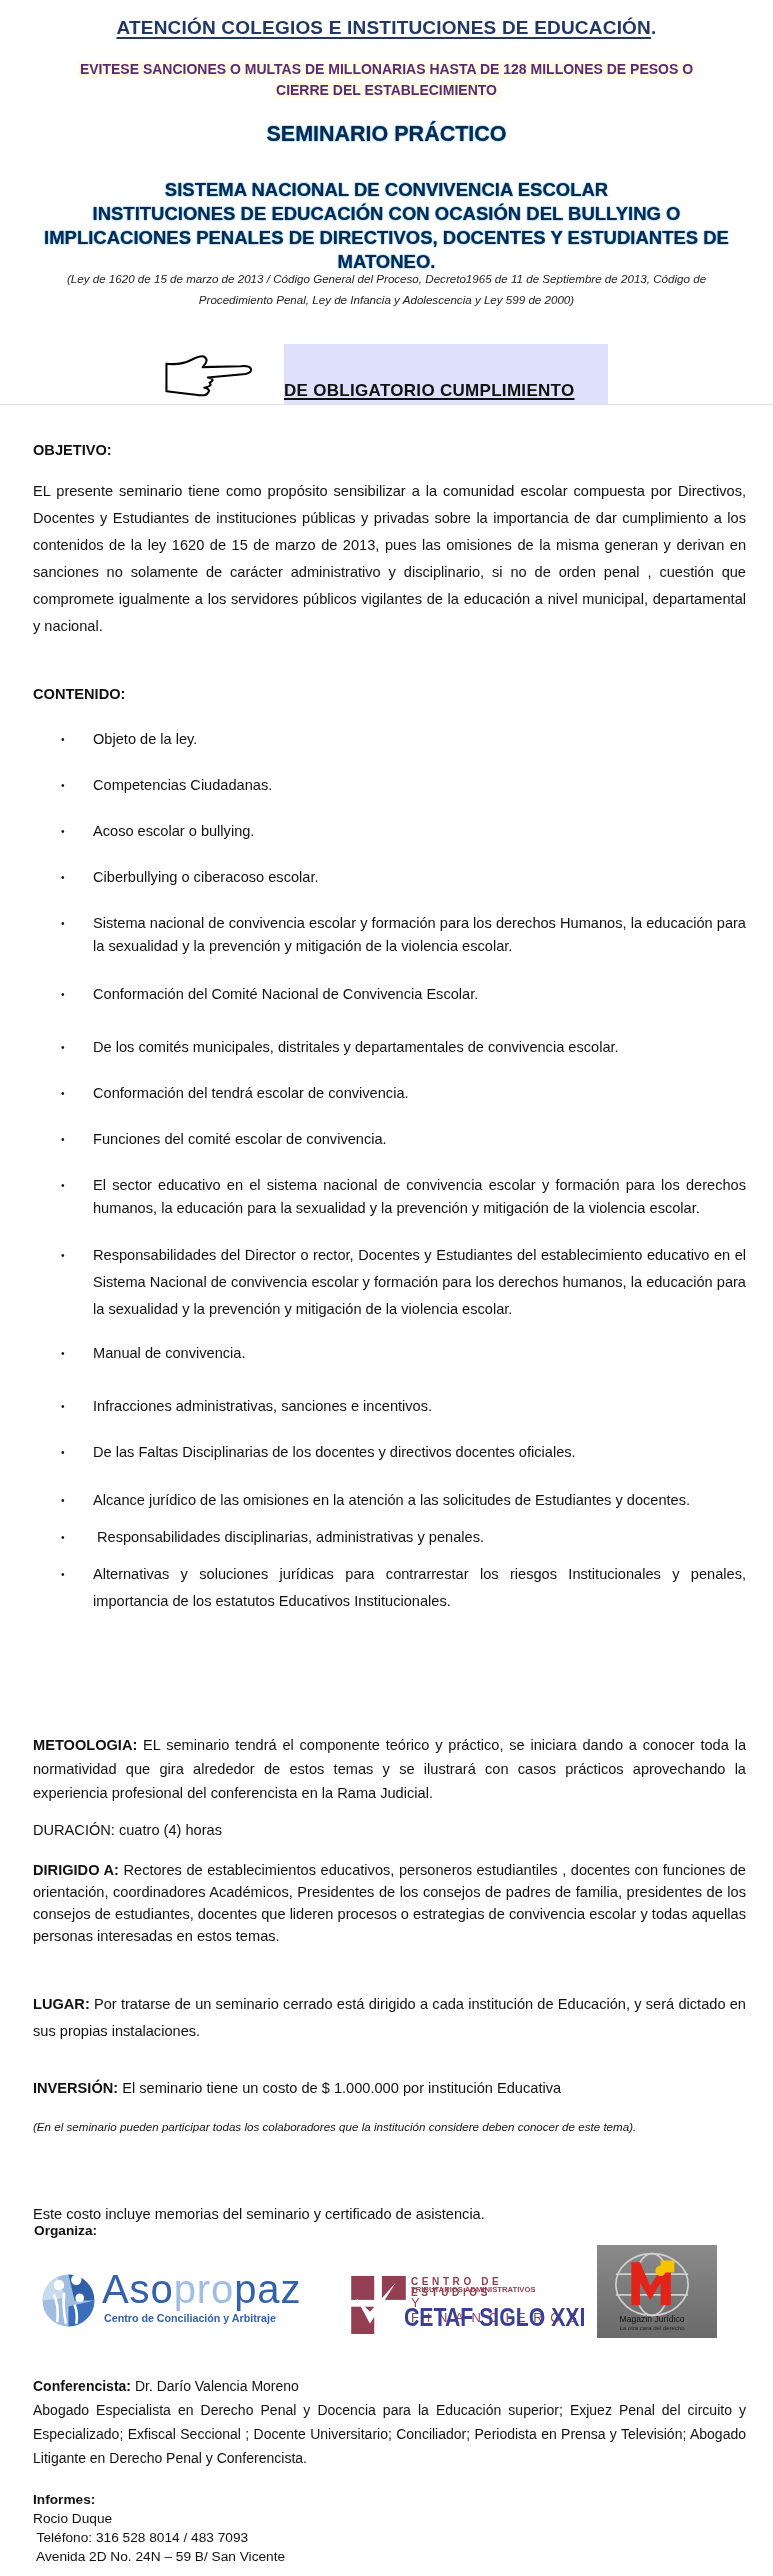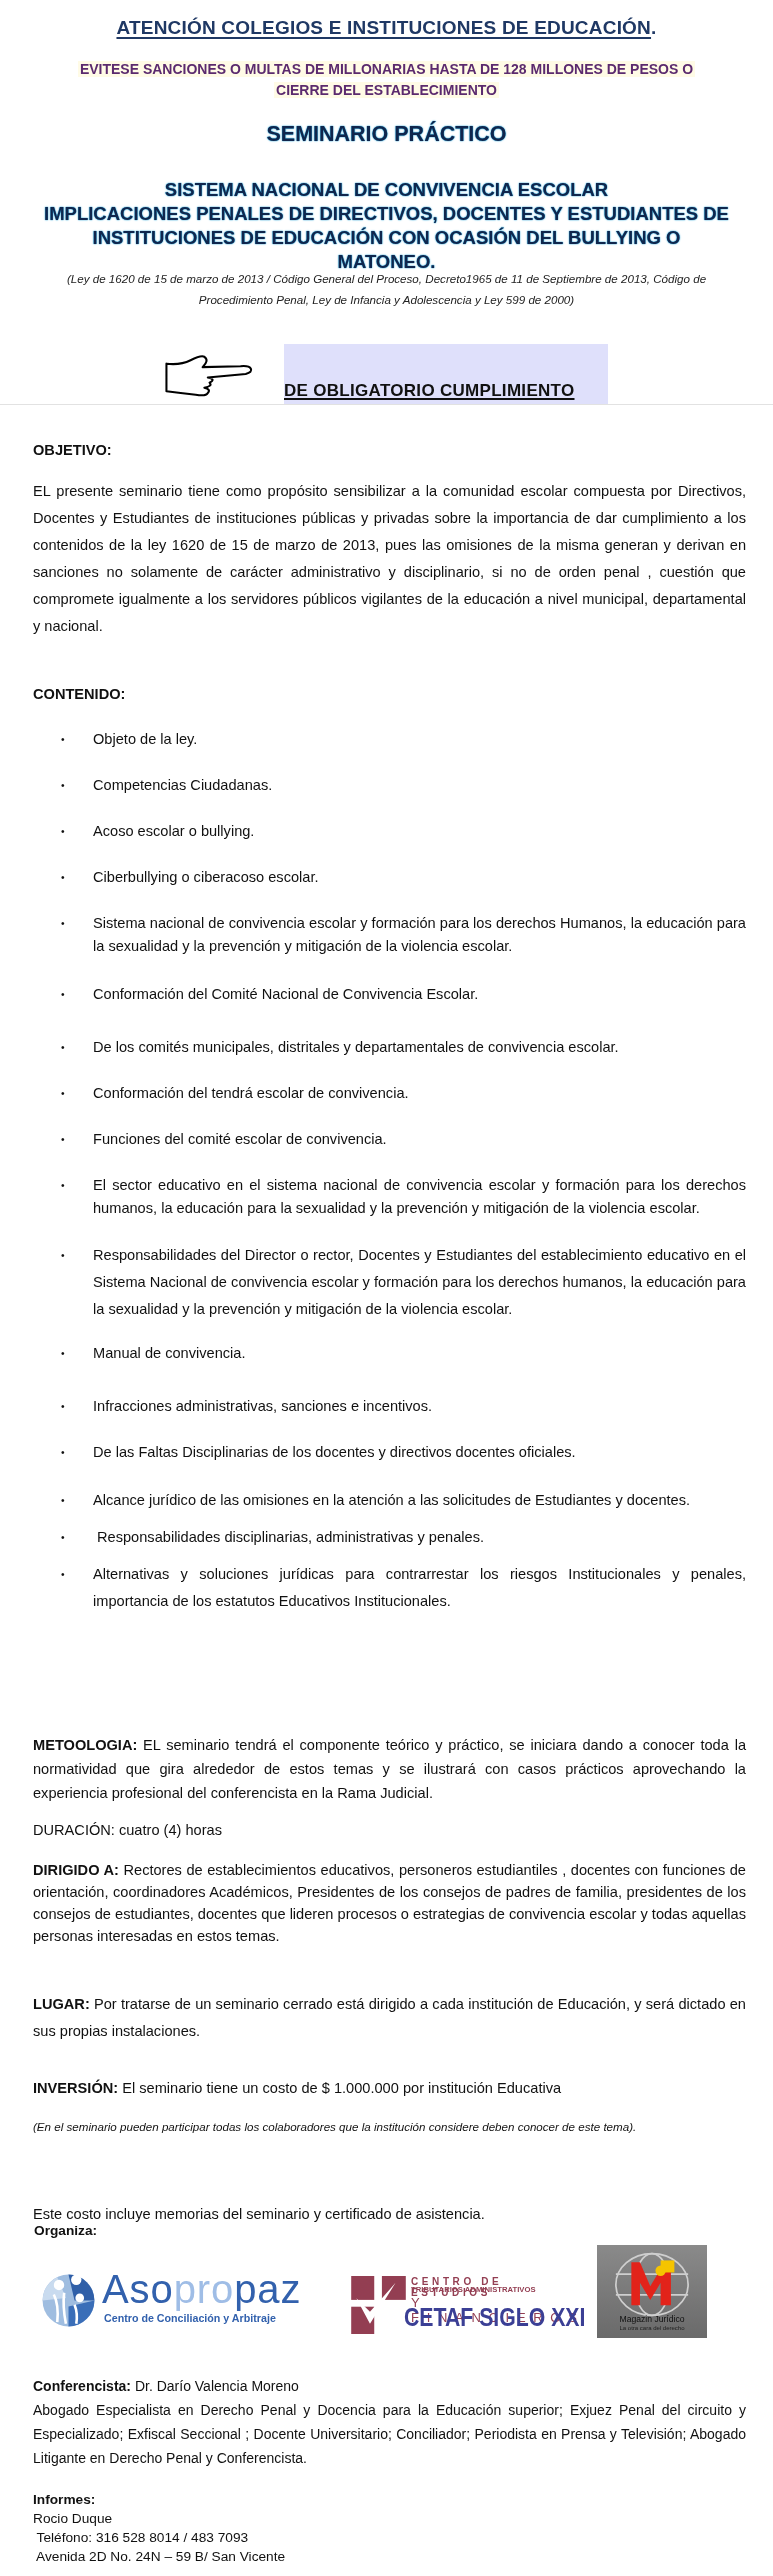--- a/index.html
+++ b/index.html
@@ -39,22 +39,22 @@
 
 <div class="abs center warn">
   <span>EVITESE SANCIONES O MULTAS DE MILLONARIAS HASTA DE 128 MILLONES DE PESOS O</span><br>
   <span>CIERRE DEL ESTABLECIMIENTO</span>
 </div>
 
 <div class="abs center seminario title-glow">SEMINARIO PRÁCTICO</div>
 
 <div class="abs center sistema title-glow">
   <div>SISTEMA NACIONAL DE CONVIVENCIA ESCOLAR</div>
+  <div>INSTITUCIONES DE EDUCACIÓN CON OCASIÓN DEL BULLYING O</div>
   <div>IMPLICACIONES PENALES DE DIRECTIVOS, DOCENTES Y ESTUDIANTES DE</div>
-  <div>INSTITUCIONES DE EDUCACIÓN CON OCASIÓN DEL BULLYING O</div>
   <div>MATONEO.</div>
 </div>
 
 <div class="abs center ley">(Ley de 1620 de 15 de marzo de 2013 / Código General del Proceso, Decreto1965 de 11 de Septiembre de 2013, Código de Procedimiento Penal, Ley de Infancia y Adolescencia y Ley 599 de 2000)</div>
 
 <svg class="abs hand" viewBox="0 0 130 60">
   <path d="M4 18 L4 50 Q20 52 38 54 Q50 56 52 52 Q56 48 48 46 Q58 44 54 40 Q62 36 52 34 L96 30 Q104 28 102 24 Q100 20 90 21 L46 22 Q54 14 48 10 Q44 8 32 14 Q20 20 4 18 Z" fill="none" stroke="#000" stroke-width="2.4" stroke-linejoin="round"></path>
 </svg>
 
 <div class="abs obl-box"></div>
@@ -135,21 +135,21 @@
     <rect x="36" y="0" width="28" height="28" fill="#933e52"></rect>
     <rect x="0" y="36" width="27" height="32" fill="#933e52"></rect>
     <path d="M6 26 L22 42 L52 8 L22 56 Z" fill="#ffffff"></path>
   </svg>
   <div style="position:absolute; left:60px; top:0px; font-size:10px; font-weight:bold; color:#933e52; letter-spacing:3.6px;">CENTRO DE ESTUDIOS</div>
   <div style="position:absolute; left:60px; top:9.4px; font-size:7.7px; font-weight:bold; color:#933e52;">TRIBUTARIOS ADMINISTRATIVOS</div>
   <div style="position:absolute; left:60px; top:19px; font-size:13px; font-weight:normal; color:#933e52; letter-spacing:7.7px;">Y FINANCIEROS</div>
   <div style="position:absolute; left:53px; top:27px; font-size:25px; font-weight:bold; color:#3b3f95; transform:scaleX(0.85); transform-origin:left; white-space:nowrap;">CETAF SIGLO XXI</div>
 </div>
 
-<div class="logo" style="left:597px; top:2245px; width:110px; height:93px; background:linear-gradient(#8a8a8a,#6a6a6a); overflow:hidden;">
+<div class="logo" style="left:597px; top:2245px; width:120px; height:93px; background:linear-gradient(#8a8a8a,#6a6a6a); overflow:hidden;">
   <svg style="position:absolute; left:12px; top:5.2px;" width="86" height="69" viewBox="0 0 100 80">
     <ellipse cx="50" cy="40" rx="42" ry="36" fill="none" stroke="#cfcfcf" stroke-width="2"></ellipse>
     <ellipse cx="50" cy="40" rx="20" ry="36" fill="none" stroke="#cfcfcf" stroke-width="2"></ellipse>
     <line x1="8" y1="28" x2="92" y2="28" stroke="#cfcfcf" stroke-width="2"></line>
     <line x1="8" y1="52" x2="92" y2="52" stroke="#cfcfcf" stroke-width="2"></line>
     <path d="M26 14 L26 64 L36 64 L36 38 L48 58 L60 38 L60 64 L72 64 L72 22 L60 22 L48 42 L36 14 Z" fill="#e2231a"></path>
     <rect x="60" y="12" width="16" height="14" fill="#f5c400"></rect>
     <circle cx="60" cy="24" r="6" fill="#f5c400"></circle>
   </svg>
   <div style="position:absolute; left:0; width:110px; top:69px; text-align:center; font-size:8.6px; color:#111;">Magazin Jurídico</div>

